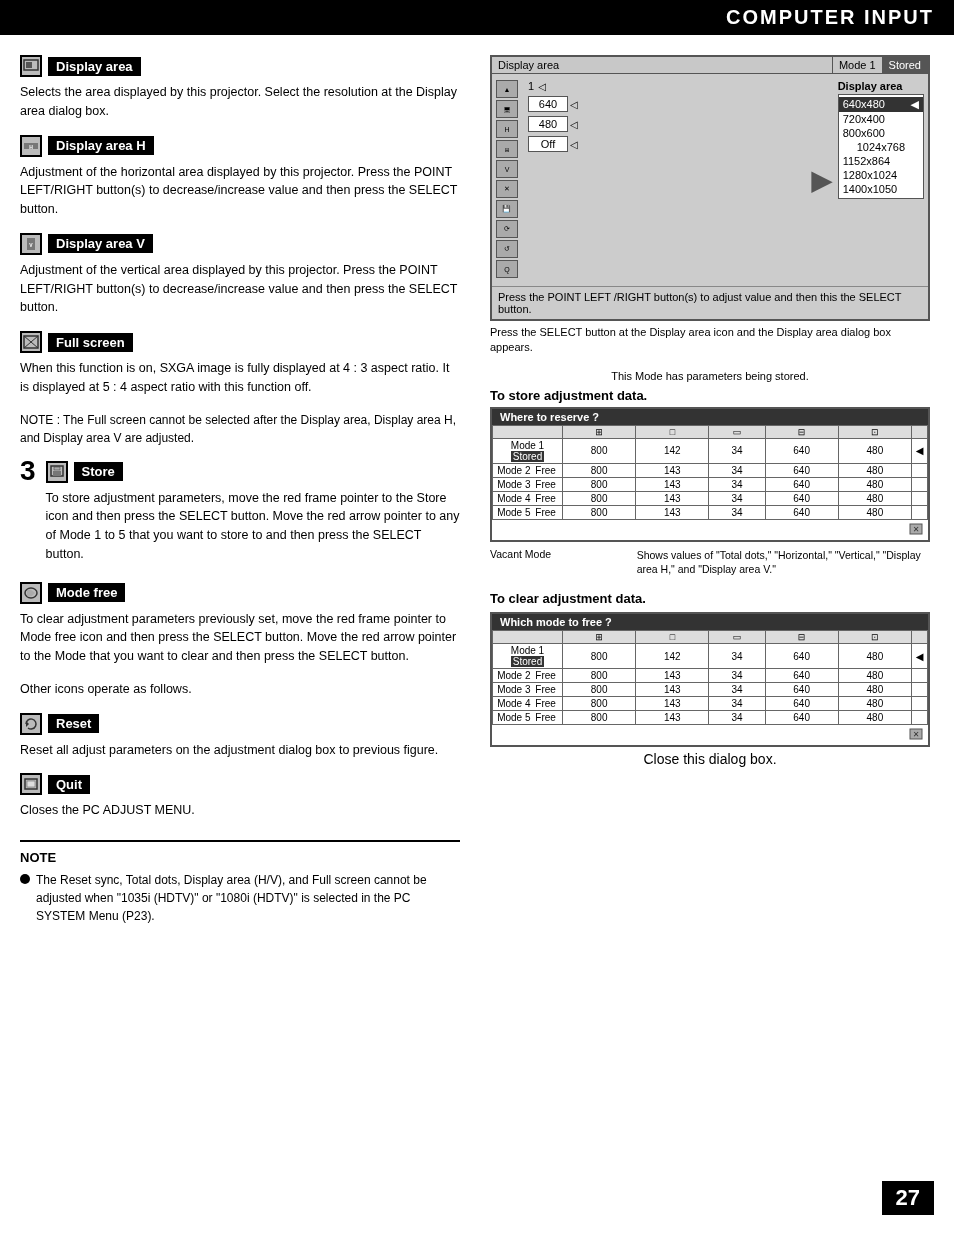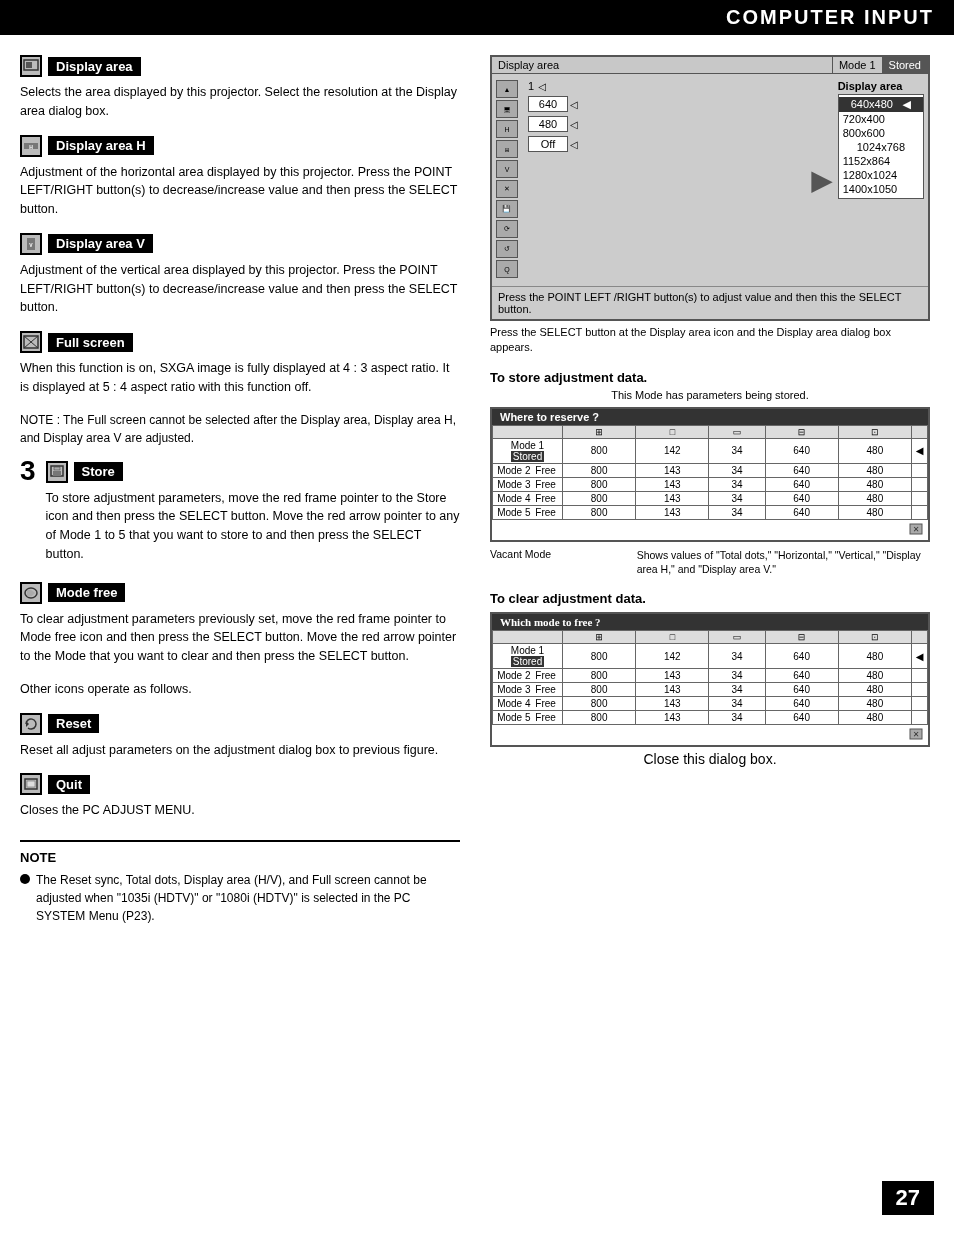--- a/index.html
+++ b/index.html
@@ -343,21 +343,21 @@
             </div>
           </div>
 
           <div style="display:flex; align-items:center; margin: 0 6px;">
             <span style="font-size:26px; color:#555; font-weight:bold;">▶</span>
           </div>
 
           <div>
             <div style="font-weight:bold; font-size:11px; margin-bottom:2px;">Display area</div>
             <div style="background:#fff; border:1px solid #555; padding:2px 0; font-size:11px;">
-              <div style="padding:1px 12px; background:#333; color:#fff; display:flex; justify-content:space-between;">
+              <div style="padding:1px 4px; background:#333; color:#fff; display:flex; justify-content:space-between;">
                 <span>640x480</span>
                 <span style="margin-left:4px;">◀</span>
               </div>
               <div style="padding:1px 4px;">
                 <span>720x400</span>
               </div>
               <div style="padding:1px 4px;">
                 <span>800x600</span>
               </div>
               <div style="padding:1px 18px;">
@@ -376,22 +376,22 @@
           </div>
         </div>
 
         <div style="font-size:11px; padding: 4px 6px; border-top: 1px solid #888; background:#ccc;">Press the POINT LEFT /RIGHT button(s) to adjust value and then this the SELECT button.</div>
       </div>
 
       <div style="font-size:11px; line-height:1.4; margin-top:4px;">Press the SELECT button at the Display area icon and the Display area dialog box appears.</div>
     </div>
 
     <div style="margin-bottom:14px;">
+      <div style="font-size:11px; margin-bottom:6px; text-align:center;">This Mode has parameters being stored.</div>
       <div style="font-weight:bold; font-size:13px; margin-bottom:4px;">To store adjustment data.</div>
-      <div style="font-size:11px; margin-bottom:6px; text-align:center;">This Mode has parameters being stored.</div>
 
       <div style="border:2px solid #555; background:#fff;">
         <div style="background:#333; color:#fff; padding:2px 8px; font-size:11px; font-weight:bold;">Where to reserve ?</div>
 
         <table class="where-table">
           <tbody>
               <tr>
             <td style="width:70px; background:#ddd;"></td>
             <td style="background:#ddd; font-size:9px;">⊞</td>
             <td style="background:#ddd; font-size:9px;">□</td>
@@ -474,21 +474,21 @@
       <div style="display:flex; margin-top:6px; font-size:10.5px;">
         <div style="flex:1;">Vacant Mode</div>
         <div style="flex:2; line-height:1.4;">Shows values of "Total dots," "Horizontal," "Vertical," "Display area H," and "Display area V."</div>
       </div>
     </div>
 
     <div style="margin-bottom:14px;">
       <div style="font-weight:bold; font-size:13px; margin-bottom:6px;">To clear adjustment data.</div>
 
       <div style="border:2px solid #555; background:#fff;">
-        <div style="background:#333; color:#fff; padding:2px 8px; font-size:11px; font-weight:bold;font-family:Liberation Serif, serif;">Which mode to free ?</div>
+        <div style="background:#333; color:#fff; padding:2px 8px; font-size:11px; font-weight:bold;">Which mode to free ?</div>
         <table class="where-table">
           <tbody>
               <tr>
             <td style="width:70px; background:#ddd;"></td>
             <td style="background:#ddd; font-size:9px;">⊞</td>
             <td style="background:#ddd; font-size:9px;">□</td>
             <td style="background:#ddd; font-size:9px;">▭</td>
             <td style="background:#ddd; font-size:9px;">⊟</td>
             <td style="background:#ddd; font-size:9px;">⊡</td>
             <td style="width:16px; background:#ddd;"></td>

